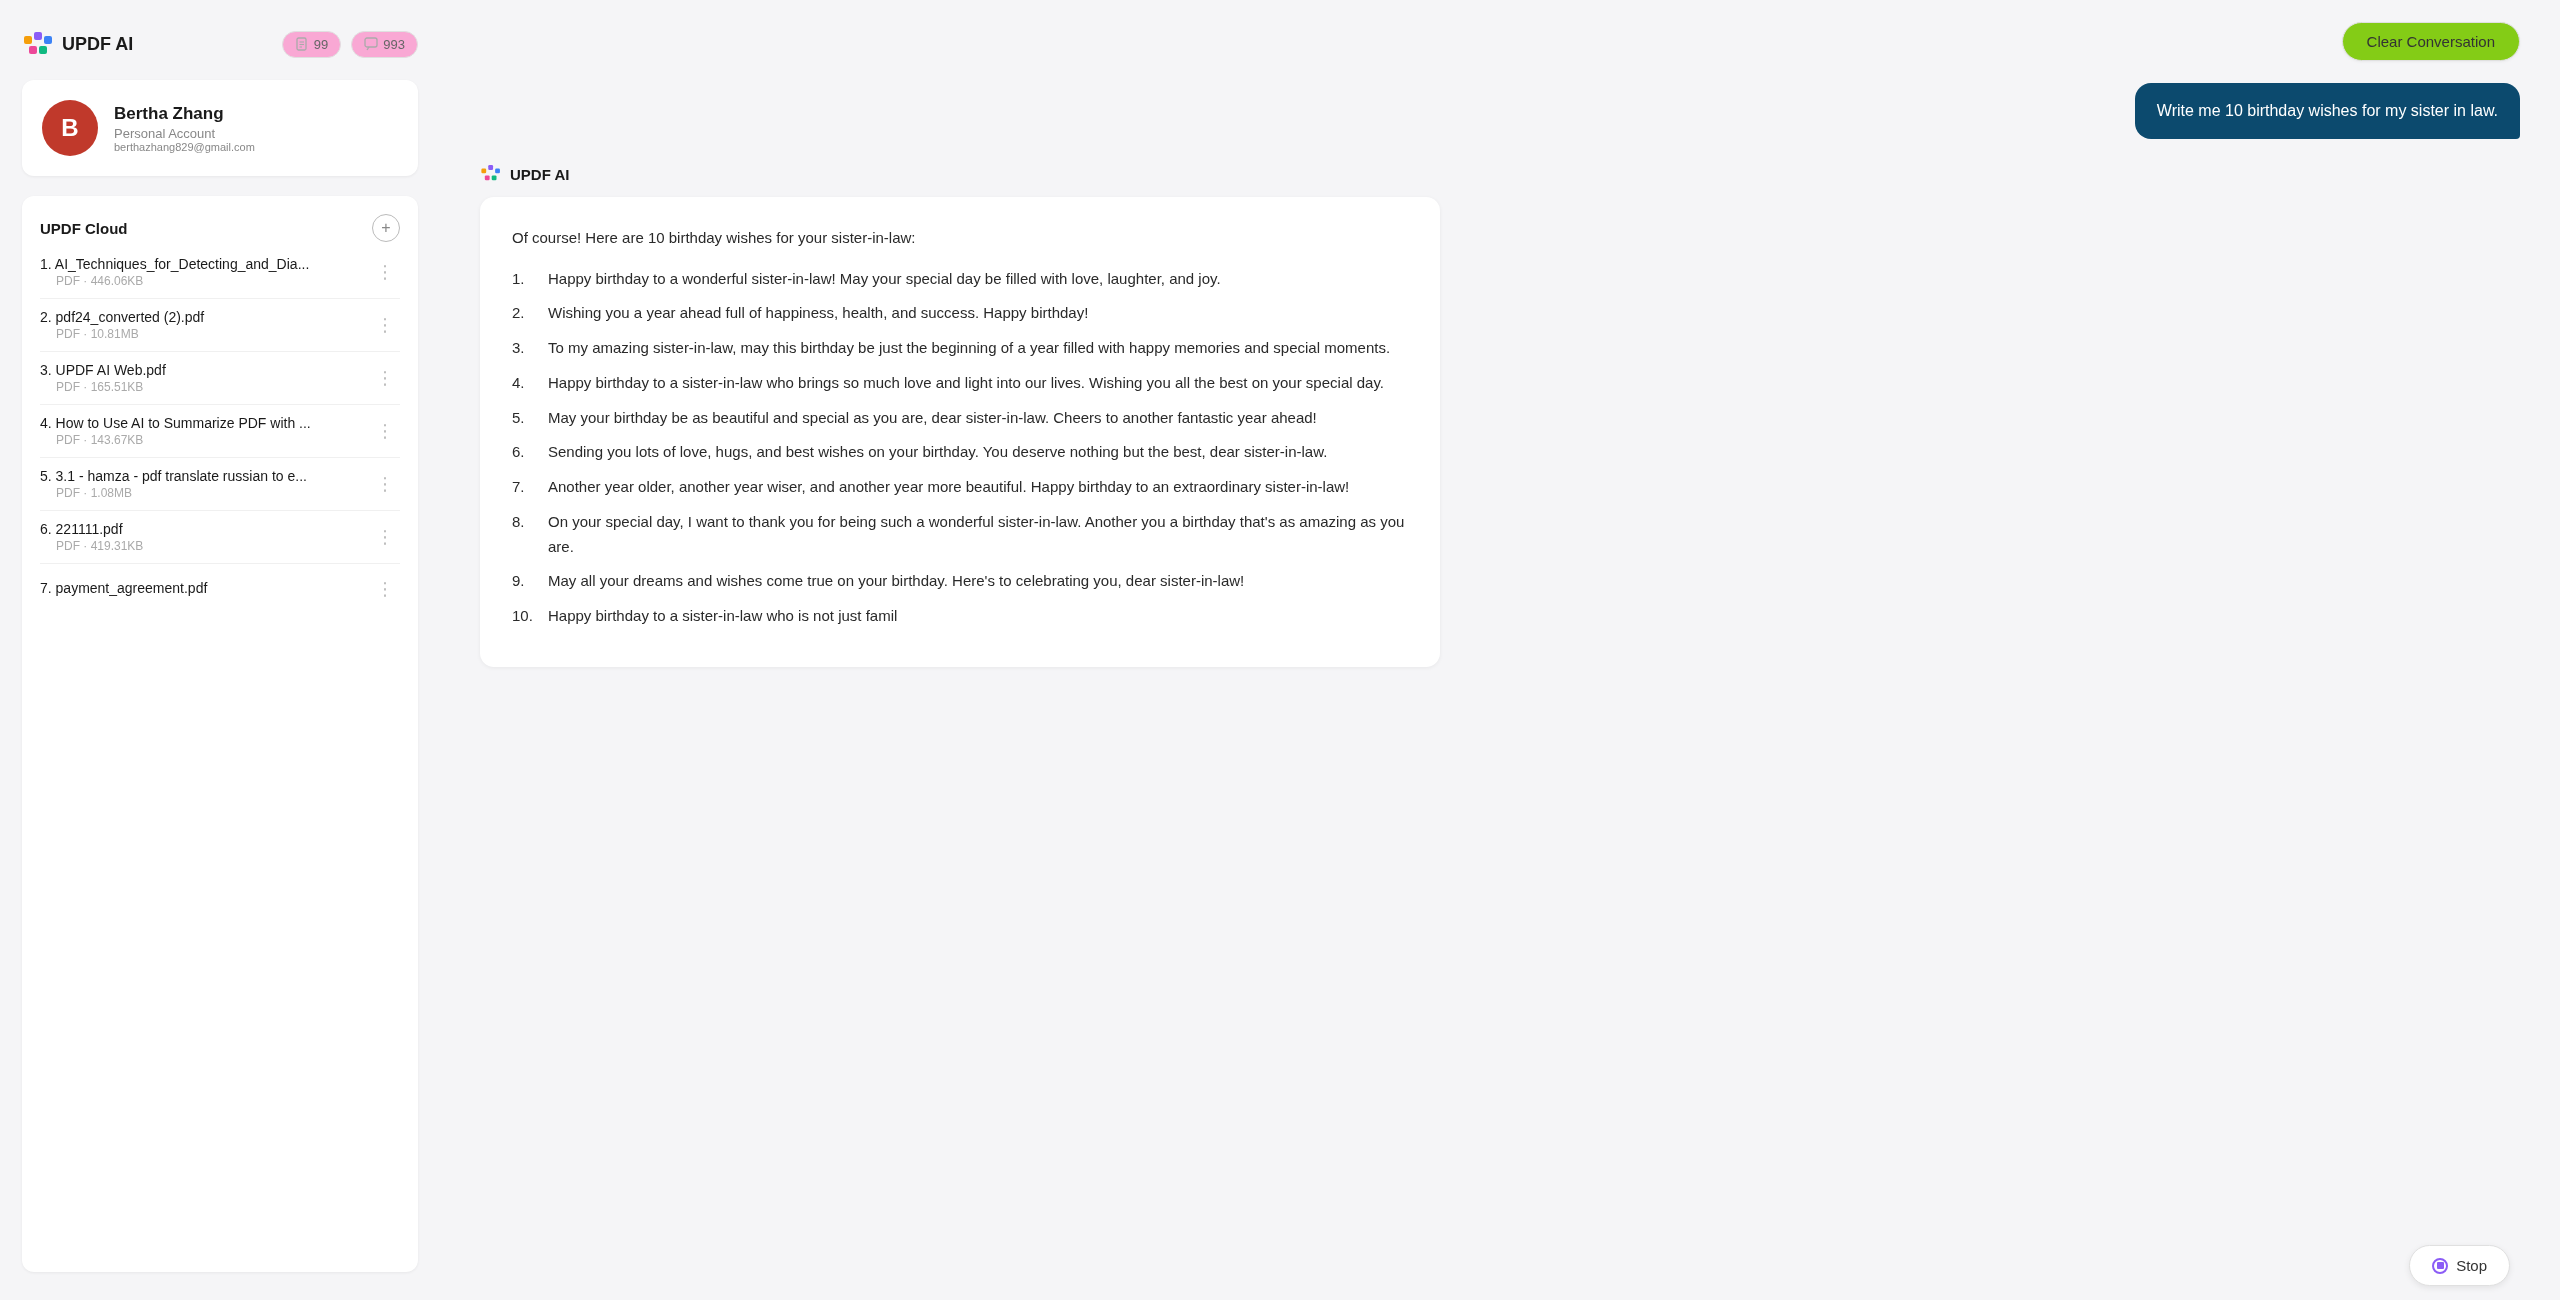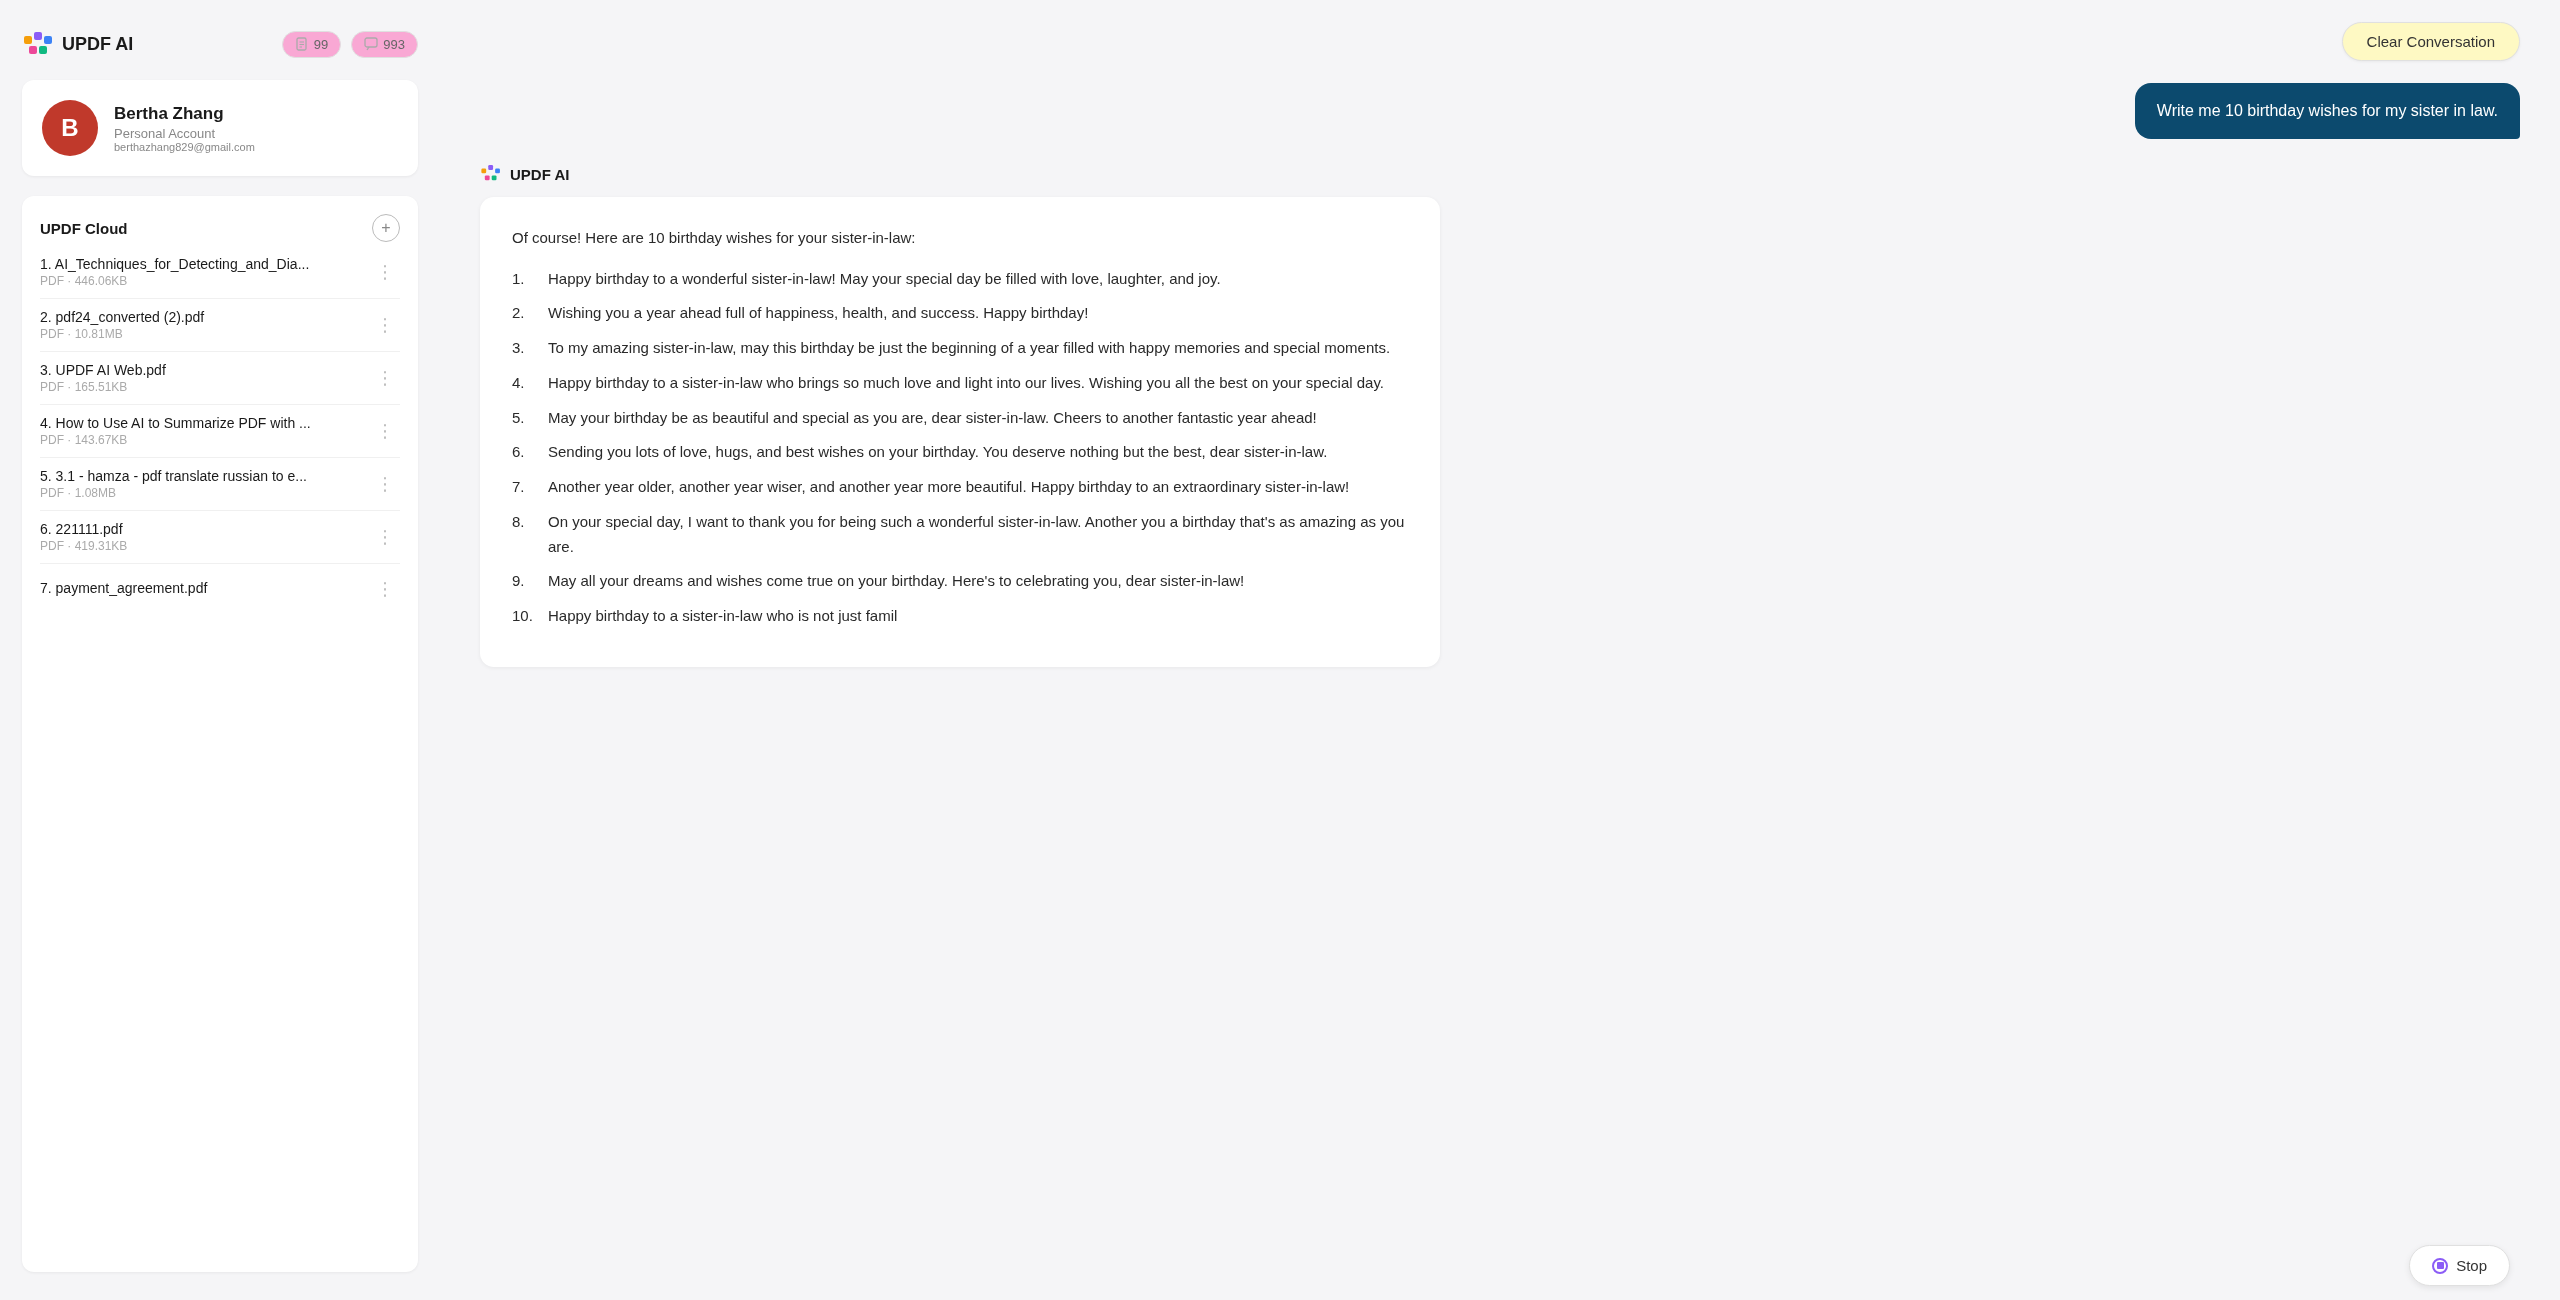--- a/index.html
+++ b/index.html
@@ -168,20 +168,21 @@
     }
 
     .file-name {
       font-size: 14px;
       color: #1a1a1a;
     }
 
     .file-meta {
       font-size: 12px;
       color: #aaa;
+      margin-left: 16px;
     }
 
     .file-menu {
       color: #bbb;
       font-size: 18px;
       cursor: pointer;
       padding: 4px 6px;
       border-radius: 4px;
     }
 
@@ -195,21 +196,21 @@
       overflow: hidden;
     }
 
     .top-bar {
       display: flex;
       justify-content: flex-end;
       padding: 22px 40px;
     }
 
     .clear-btn {
-      background: #fef9c3;
+      background: #84cc16;
       border: 1px solid #e0e0e0;
       border-radius: 20px;
       padding: 10px 24px;
       font-size: 15px;
       color: #333;
       cursor: pointer;
       box-shadow: 0 1px 3px rgba(0,0,0,0.05);
     }
 
     .chat-area {

